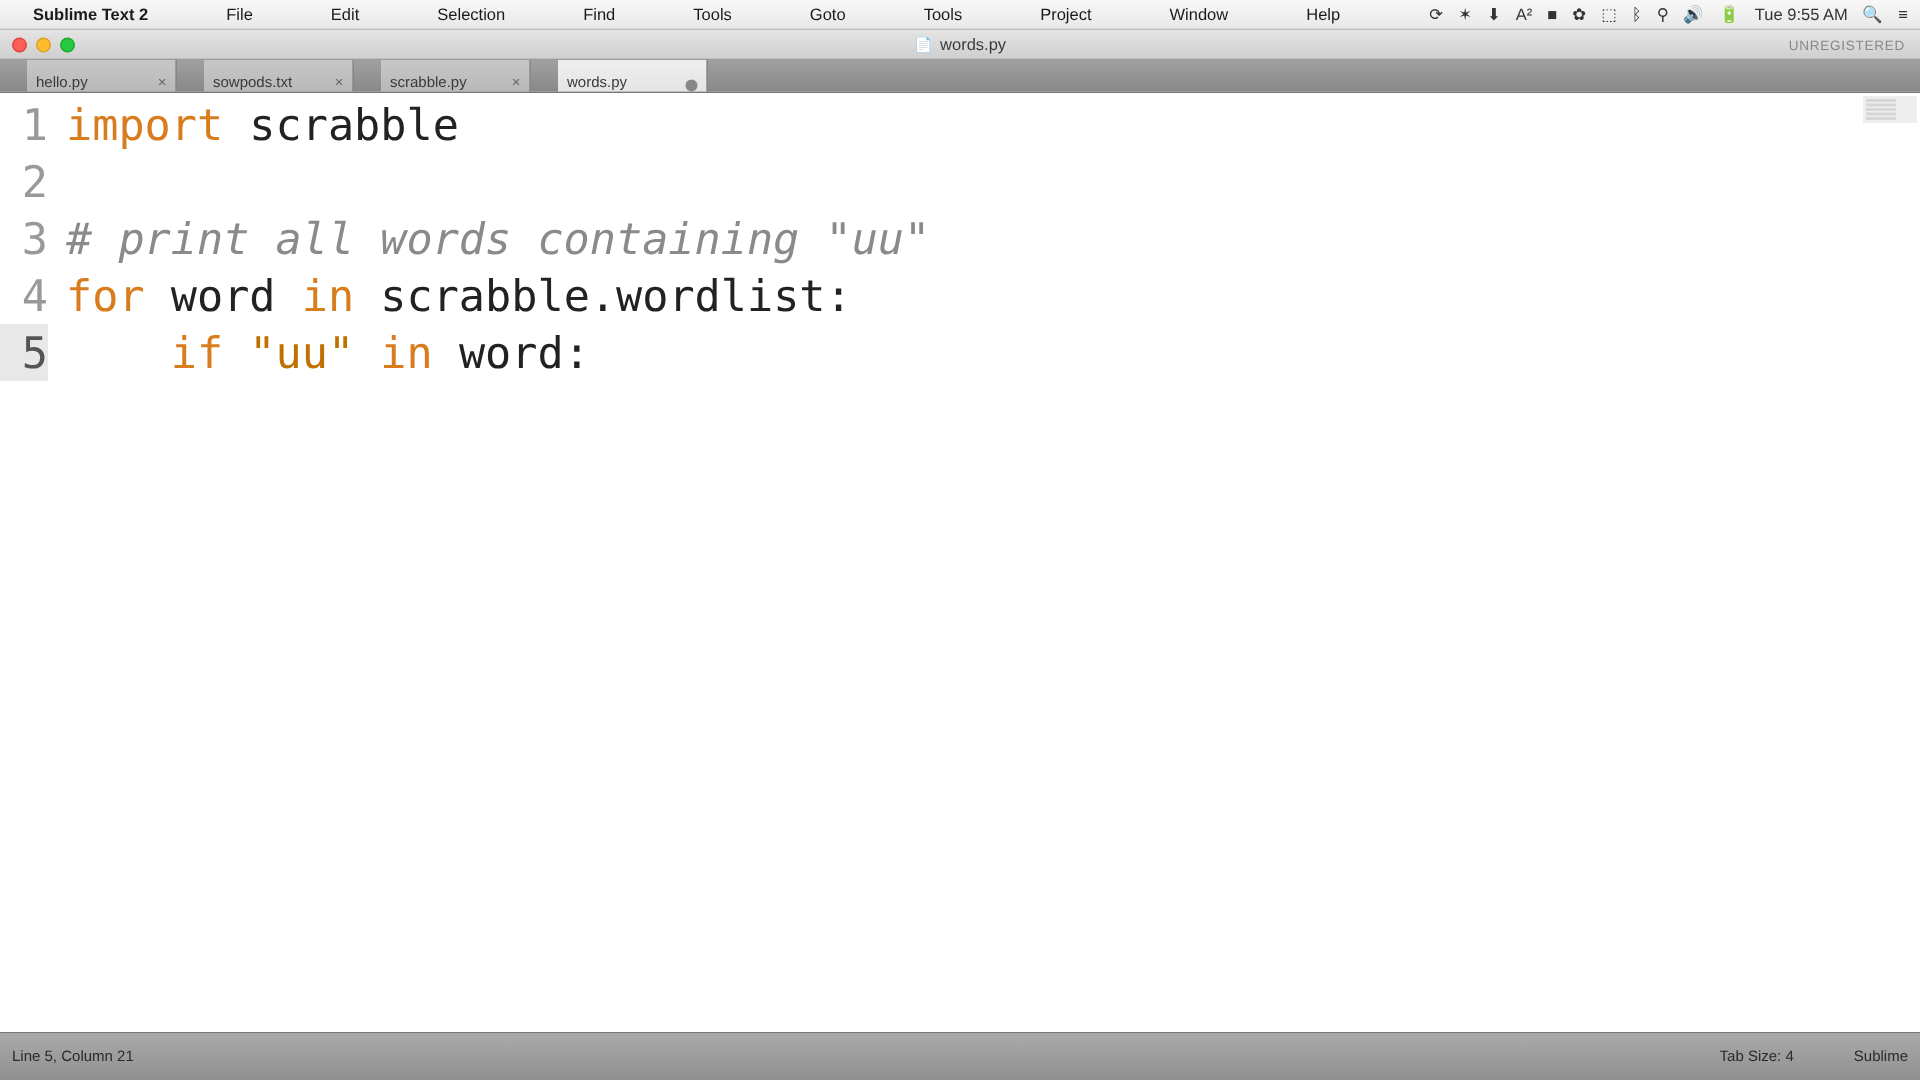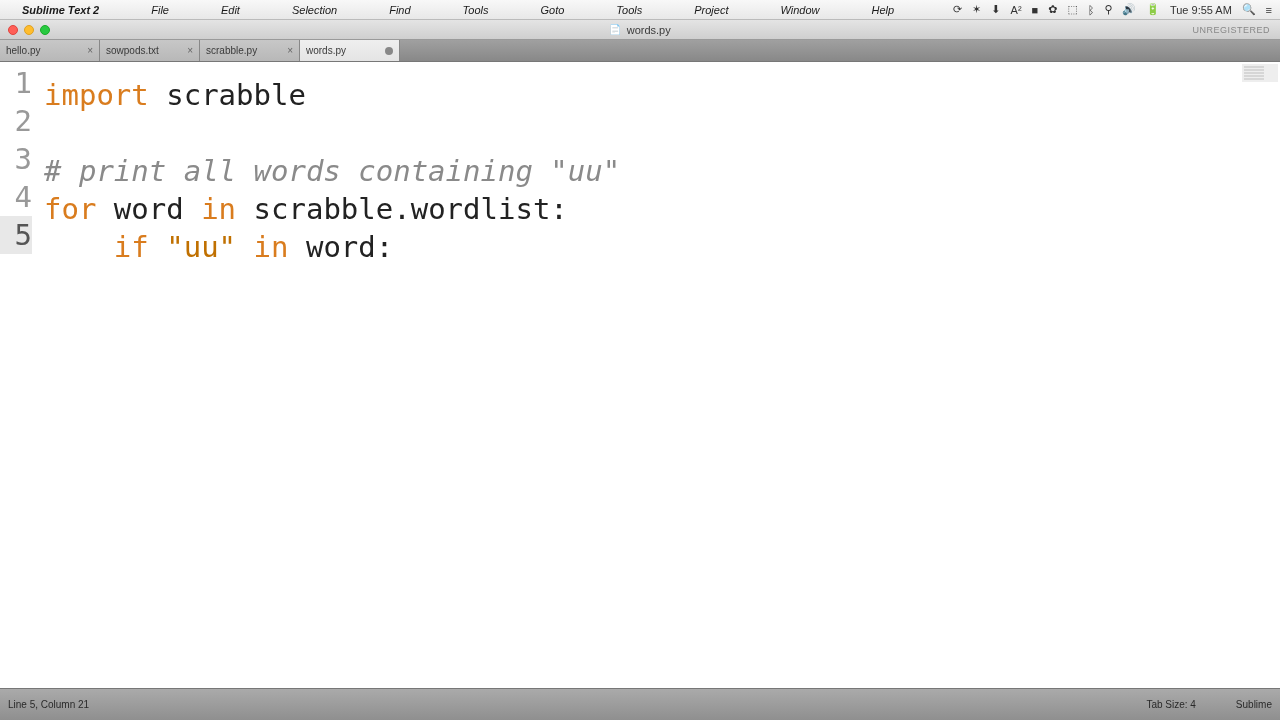--- a/index.html
+++ b/index.html
@@ -17,21 +17,21 @@
     height: 20px;
     background: linear-gradient(#f8f8f8, #e8e8e8);
     border-bottom: 1px solid #bbb;
     display: flex;
     align-items: center;
     font-size: 11px;
     color: #1a1a1a;
     padding: 0 8px;
     justify-content: space-between;
   }
-  .menubar-left { display: flex; align-items: flex-start; gap: 14px; font-style: italic; }
+  .menubar-left { display: flex; align-items: flex-start; gap: 14px; }
   .menubar-right { display: flex; align-items: center; gap: 10px; }
   .apple-logo { font-size: 13px; }
   .app-name { font-weight: bold; }
   .menu-item { cursor: default; padding-left: 38px; }
   .status-icon { font-size: 11px; color: #333; }
 
   
   .titlebar {
     height: 20px;
     background: linear-gradient(#e4e4e4, #cfcfcf);
@@ -75,26 +75,27 @@
     background: linear-gradient(#a0a0a0, #888);
     display: flex;
     border-bottom: 1px solid #777;
   }
   .tab {
     width: 100px;
     height: 100%;
     background: linear-gradient(#c7c7c7, #b8b8b8);
     border-right: 1px solid #888;
     display: flex;
-    align-items: center;
+    align-items: flex-end;
     justify-content: space-between;
     font-size: 10px;
     color: #3a3a3a;
     padding: 0 6px;
     position: relative;
+    margin-left: 18px;
   }
   .tab.active {
     background: linear-gradient(#efefef, #e4e4e4);
   }
   .tab-close {
     color: #666;
     font-size: 10px;
   }
   .tab-dirty {
     width: 8px; height: 8px; border-radius: 50%;
@@ -126,21 +127,21 @@
     background: #e8e8e8;
     color: #555;
   }
   .code {
     position: absolute;
     left: 44px;
     top: 0;
     font-family: "Menlo", "Consolas", monospace;
     font-size: 29px;
     line-height: 38px;
-    padding-top: 14px;
+    padding-top: 2px;
     white-space: pre;
     color: #222;
   }
   .tok-kw    { color: #d97c1e; }  
   .tok-cmt   { color: #8a8a8a; font-style: italic; }
   .tok-str   { color: #c07000; }
   .tok-ident { color: #222; }
 
   
   .minimap {

